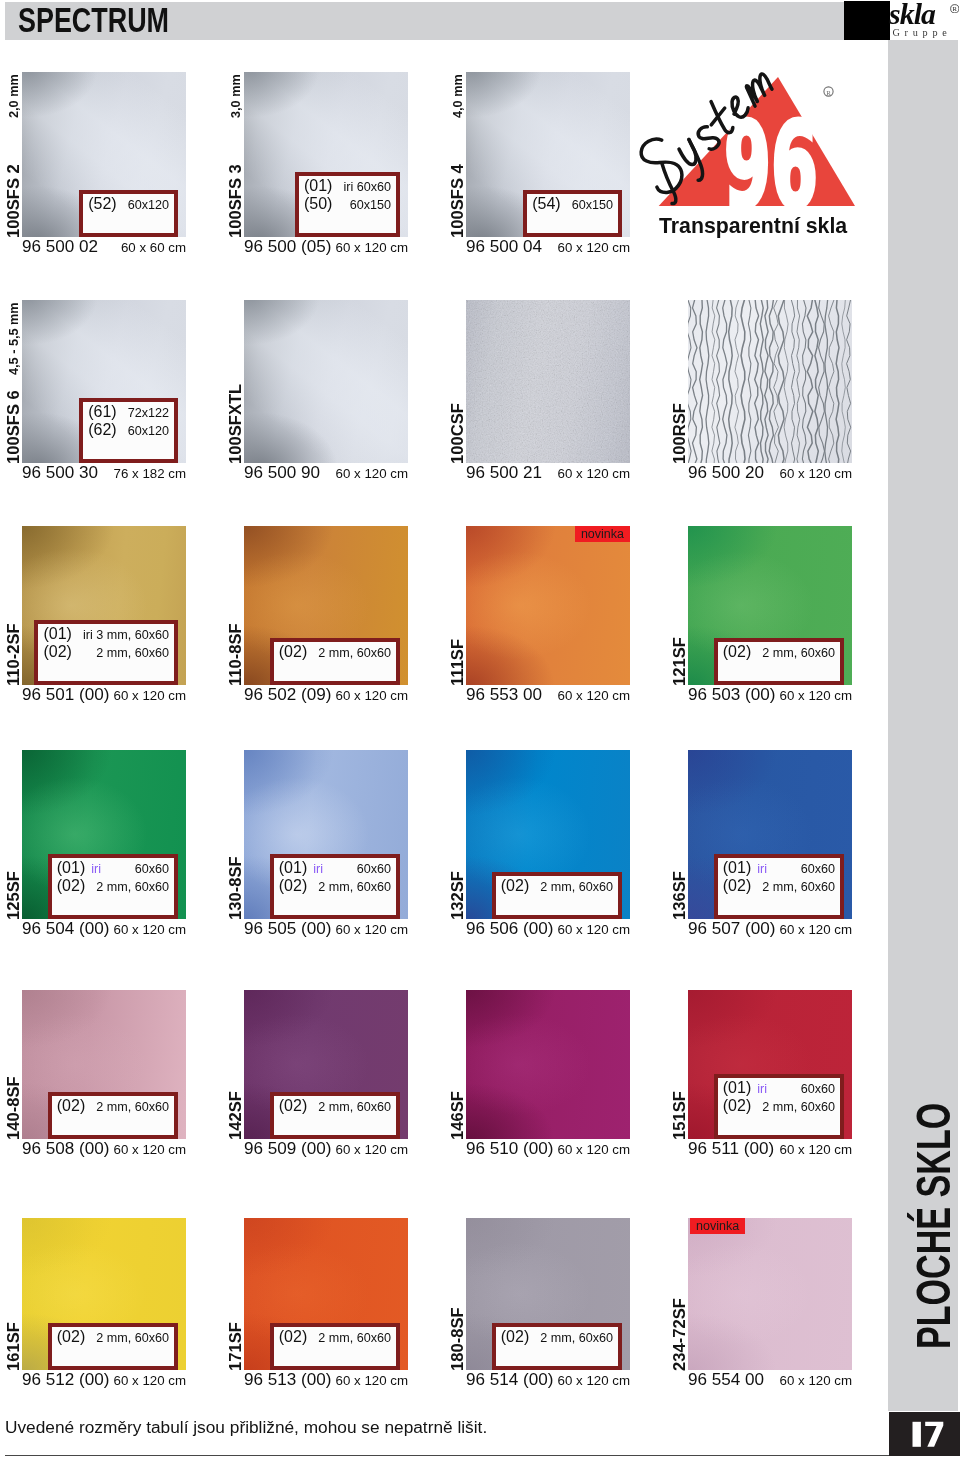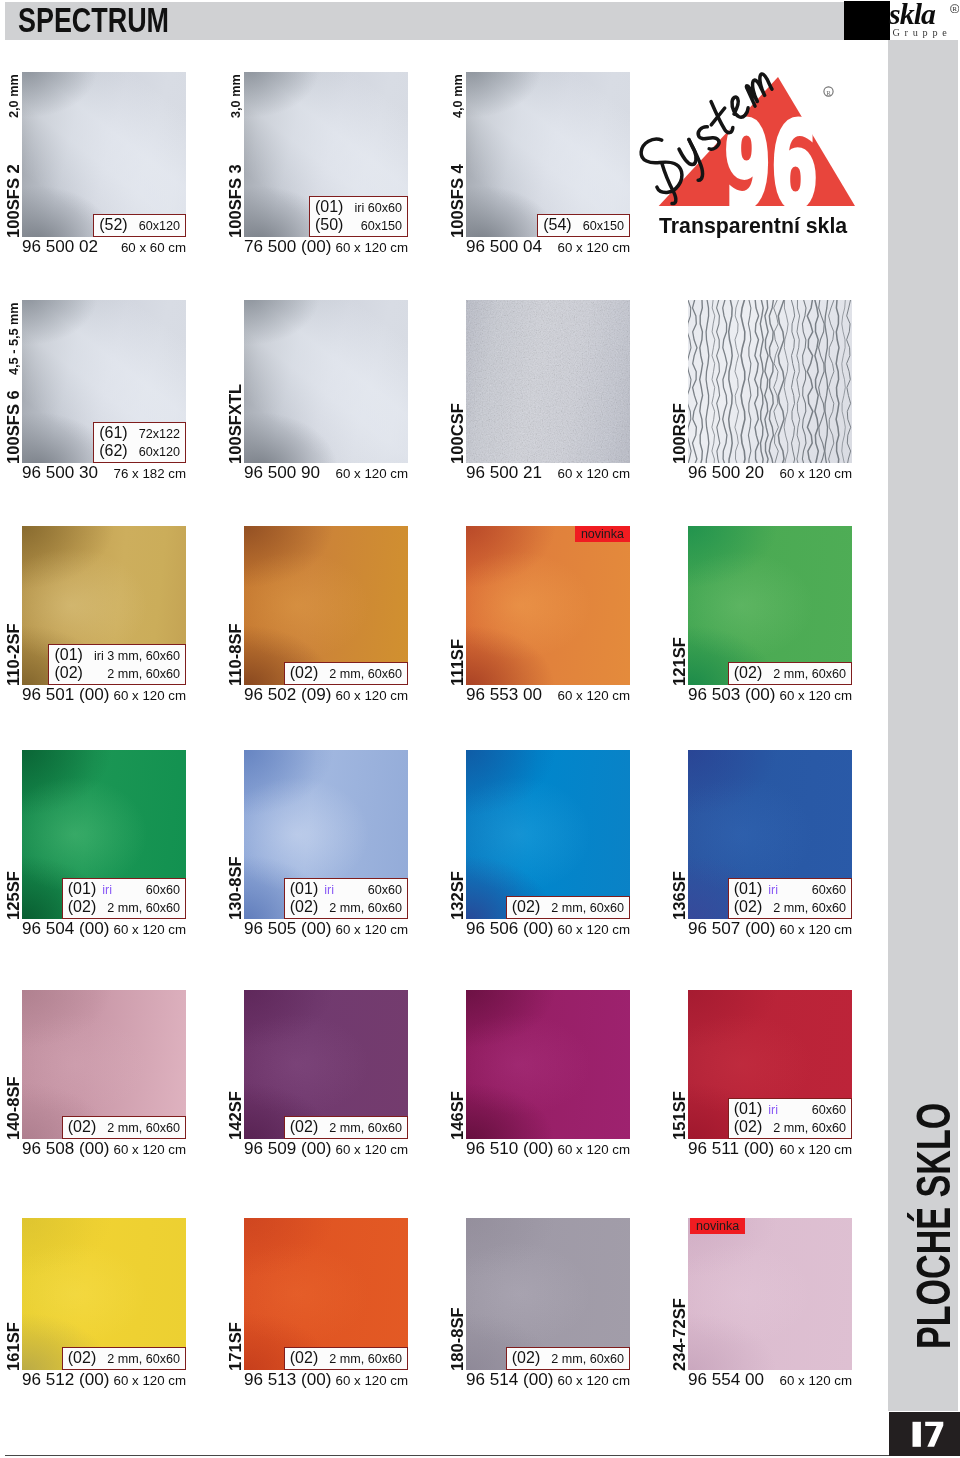--- a/index.html
+++ b/index.html
@@ -43,22 +43,22 @@
   .tex{position:absolute;left:0;top:0;width:100%;height:100%;}
   
   .vlabel{position:absolute;white-space:nowrap;transform-origin:0 0;transform:rotate(-90deg);
           font-size:16.6px;font-weight:bold;color:#141414;line-height:17px;height:17px;}
   .thick{position:absolute;white-space:nowrap;transform-origin:0 0;transform:rotate(-90deg);
           font-size:12.7px;font-weight:bold;color:#141414;line-height:14px;height:14px;}
   .cap{position:absolute;left:0;top:100%;width:164px;white-space:nowrap;
        display:flex;align-items:baseline;line-height:19px;}
   .cap .code{font-size:17.1px;color:#111;letter-spacing:0px;}
   .cap .dim{font-size:13.3px;color:#111;margin-left:auto;}
-  .box{position:absolute;right:0;bottom:0;background:#fcfcfc;border:1px solid #7f1d1d;
-       padding:2px 5px 2px 5px;}
+  .box{position:absolute;right:8px;bottom:0;background:#fcfcfc;border:4px solid #7f1d1d;
+       padding:2px 5px 20px 5px;}
   .box .r{display:flex;align-items:baseline;white-space:nowrap;line-height:15.5px;}
   .box .k{font-size:16px;color:#111;}
   .box .m{font-size:12.6px;color:#8b5cf6;padding-left:6px;}
   .box .v{font-size:12.6px;color:#111;margin-left:auto;padding-left:11px;}
   .novinka{position:absolute;top:0;background:#f01c21;color:#1c1c1c;font-size:12.5px;
            padding:0 6px;line-height:16px;height:16px;white-space:nowrap;}
   .novinka-right{right:0;}
   .novinka-left{left:2px;}
 
   
@@ -182,20 +182,21 @@
   <div class="railtxt">PLOCHÉ SKLO</div>
   <div class="pagebox"></div>
   <svg class="pagenum" viewBox="0 0 71 44">
     <title>17</title>
     <g fill="#fff">
       <rect x="23.5" y="9.8" width="8.4" height="25"></rect>
       <path d="M36.2 9.8 H54.3 V13.6 L45.1 34.8 H38.3 L47.6 14.0 H36.2 Z"></path>
     </g>
   </svg>
 
+  <div class="footnote">Uvedené rozměry tabulí jsou přibližné, mohou se nepatrně lišit.</div>
   <div class="footrule"></div>
 
   <div id="grid">
       <div class="cell" style="left: 22px; top: 72px; width: 164px; height: 165px;">
         <div class="sw sw-clear"></div>
         <div class="thick" style="left: -15px; top: 46px;">2,0 mm</div>
         <div class="vlabel" style="left: -17px; top: 166px;">100SFS 2</div>
         <div class="box">
           <div class="r">
             <span class="k">(52)</span>
@@ -215,21 +216,21 @@
           <div class="r">
             <span class="k">(01)</span>
             <span class="v">iri 60x60</span>
           </div>
           <div class="r">
             <span class="k">(50)</span>
             <span class="v">60x150</span>
           </div>
         </div>
         <div class="cap">
-          <span class="code">76 500 (00)</span> 
+          <span class="code">96 500 (05)</span> 
           <span class="dim">60 x 120 cm</span>
         </div>
       </div>
       <div class="cell" style="left: 466px; top: 72px; width: 164px; height: 165px;">
         <div class="sw sw-clear"></div>
         <div class="thick" style="left: -15px; top: 46px;">4,0 mm</div>
         <div class="vlabel" style="left: -17px; top: 166px;">100SFS 4</div>
         <div class="box">
           <div class="r">
             <span class="k">(54)</span>

